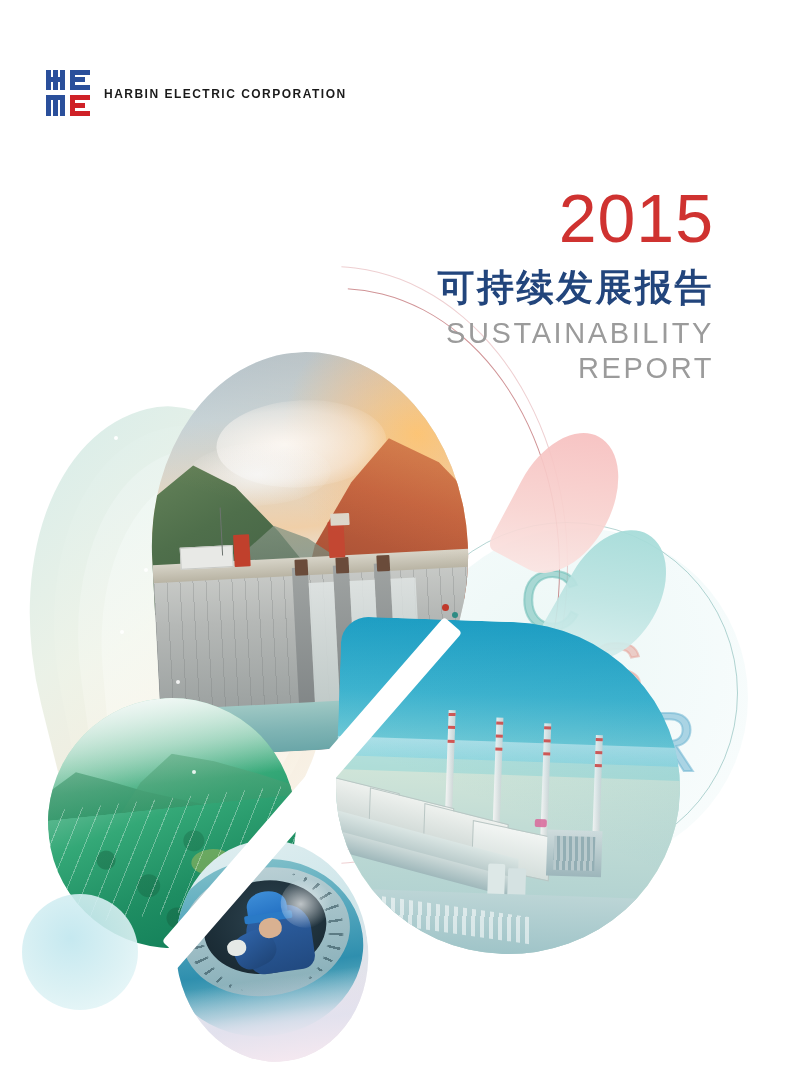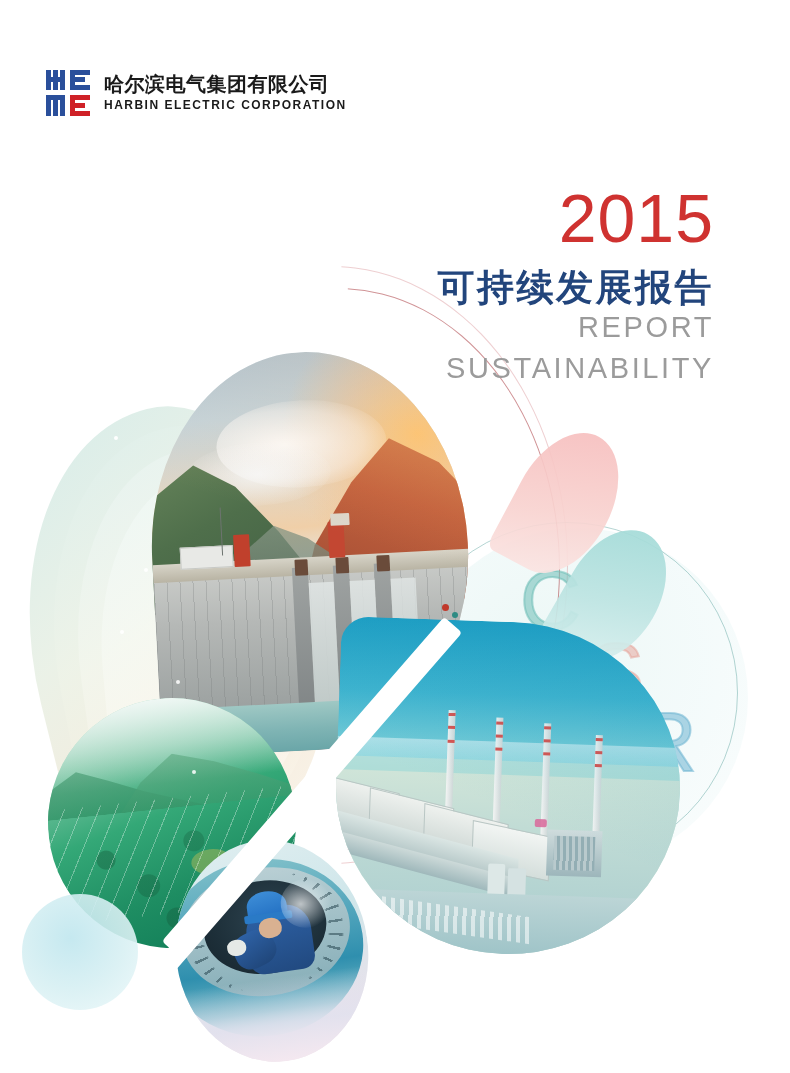--- a/index.html
+++ b/index.html
@@ -74,30 +74,29 @@
       <div class="lm lm-blue" style="left:14px;top:25px;width:5px;height:21px;"></div>
       <div class="lm lm-blue" style="left:0;top:25px;width:19px;height:5px;"></div>
 
       <div class="lm lm-red" style="left:24px;top:25px;width:5px;height:21px;"></div>
       <div class="lm lm-red" style="left:24px;top:25px;width:20px;height:5px;"></div>
       <div class="lm lm-red" style="left:24px;top:33px;width:15px;height:5px;"></div>
       <div class="lm lm-red" style="left:24px;top:41px;width:20px;height:5px;"></div>
     </div>
 
     <div id="logo-text">
-      <div id="logo-cn">哈尔滨电气集团有限公司</div>
       <div id="logo-en">HARBIN ELECTRIC CORPORATION</div>
     </div>
   </div>
 
   <div id="title-block">
     <div id="year">2015</div>
     <div id="title-cn">可持续发展报告</div>
+    <div id="title-en1">SUSTAINABILITY</div>
     <div id="title-en2">REPORT</div>
-    <div id="title-en1">SUSTAINABILITY</div>
   </div>
 
   <div id="art">
 
     <div class="abs soft-petal" style="left:28px;top:108px;width:300px;height:450px;transform:rotate(-14deg);
                 background:linear-gradient(150deg,#cfe9e6 0%,#e7efe3 38%,#f3e8d6 70%,#faf4ea 100%);
                 opacity:.85;"></div>
     <div class="abs soft-petal" style="left:52px;top:128px;width:268px;height:410px;transform:rotate(-11deg);
                 background:linear-gradient(150deg,#dcefec 0%,#eef3e8 40%,#f6eddd 75%,#fdfaf4 100%);
                 opacity:.8;"></div>

